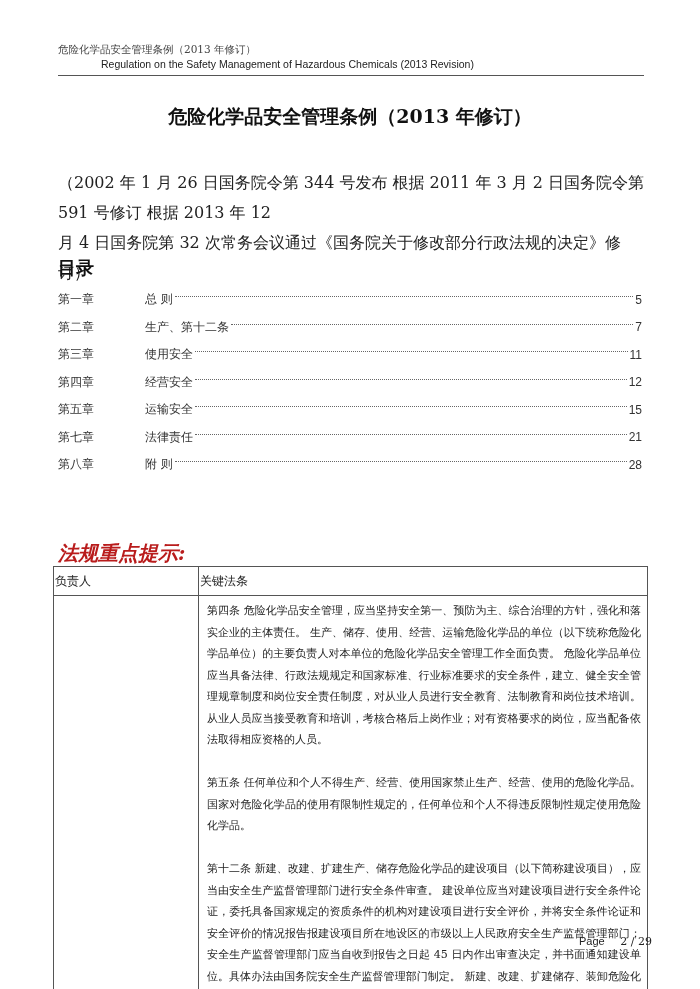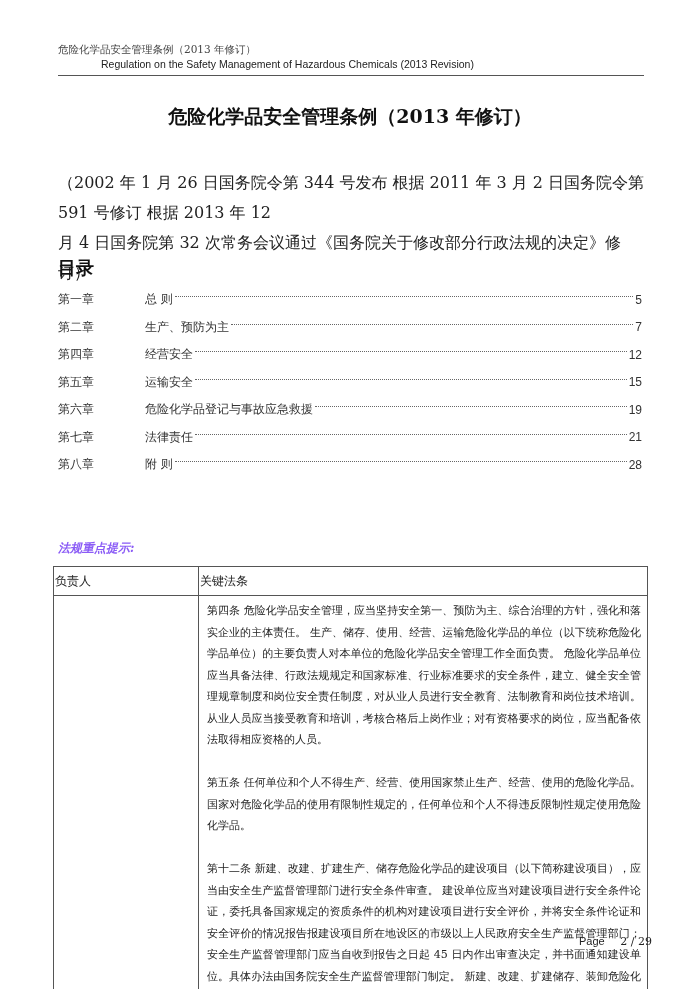--- a/index.html
+++ b/index.html
@@ -12,21 +12,21 @@
   .title { position: absolute; left: 0; top: 104px; width: 700px; text-align: center;
            font-size: 19px; font-weight: bold; color: #111; }
   .subtitle { position: absolute; left: 58px; top: 168px; width: 590px; font-size: 16px; line-height: 30px; color: #222; }
   .toc-head { position: absolute; left: 58px; top: 256px; font-size: 18px; font-weight: bold; font-family: "DejaVu Sans", sans-serif; color: #111; }
   .toc { position: absolute; left: 58px; top: 286px; width: 584px; }
   .toc-row { display: flex; align-items: center; height: 27.5px; font-size: 12px; color: #333; }
   .toc-row .ch { width: 52px; flex: none; }
   .toc-row .nm { flex: none; margin-left: 35px; }
   .toc-row .dots { flex: 1; border-bottom: 1px dotted #666; margin: 0 2px; transform: translateY(-3px); }
   .toc-row .pg { flex: none; font-family: "Liberation Sans", sans-serif; }
-  .tips { position: absolute; left: 58px; top: 540px; font-size: 12px; font-weight: bold; font-style: italic; color: #8b5cf6; }
+  .tips { position: absolute; left: 58px; top: 540px; font-size: 20px; font-weight: bold; font-style: italic; color: #b91c1c; }
   table.law { position: absolute; left: 53px; top: 566px; width: 595px; border-collapse: collapse; }
   table.law th, table.law td { border: 1.2px solid #555; }
   table.law th { height: 26px; font-size: 12px; font-weight: normal; text-align: left; color: #222; }
   table.law td { vertical-align: top; }
   table.law td.cell-left { width: 142px; }
   table.law td.cell-right { padding: 4px 6px 0 8px; font-size: 11px; line-height: 21.5px; color: #222; height: 316px; overflow: hidden; }
   .art { margin-bottom: 21.5px; text-align: justify; }
   .page-no { position: absolute; left: 579px; top: 935px; font-size: 11px; }
   .page-no .lbl { font-family: "Liberation Sans", sans-serif; margin-right: 12px; }
 </style>
@@ -50,41 +50,41 @@
 
 <div class="toc">
   <div class="toc-row">
     <span class="ch">第一章</span>
     <span class="nm">总 则</span>
     <span class="dots"></span>
     <span class="pg">5</span>
   </div>
   <div class="toc-row">
     <span class="ch">第二章</span>
-    <span class="nm">生产、预防为主</span>
+    <span class="nm">生产、第十二条</span>
     <span class="dots"></span>
     <span class="pg">7</span>
+  </div>
+  <div class="toc-row">
+    <span class="ch">第三章</span>
+    <span class="nm">使用安全</span>
+    <span class="dots"></span>
+    <span class="pg">11</span>
   </div>
   <div class="toc-row">
     <span class="ch">第四章</span>
     <span class="nm">经营安全</span>
     <span class="dots"></span>
     <span class="pg">12</span>
   </div>
   <div class="toc-row">
     <span class="ch">第五章</span>
     <span class="nm">运输安全</span>
     <span class="dots"></span>
     <span class="pg">15</span>
-  </div>
-  <div class="toc-row">
-    <span class="ch">第六章</span>
-    <span class="nm">危险化学品登记与事故应急救援</span>
-    <span class="dots"></span>
-    <span class="pg">19</span>
   </div>
   <div class="toc-row">
     <span class="ch">第七章</span>
     <span class="nm">法律责任</span>
     <span class="dots"></span>
     <span class="pg">21</span>
   </div>
   <div class="toc-row">
     <span class="ch">第八章</span>
     <span class="nm">附 则</span>

